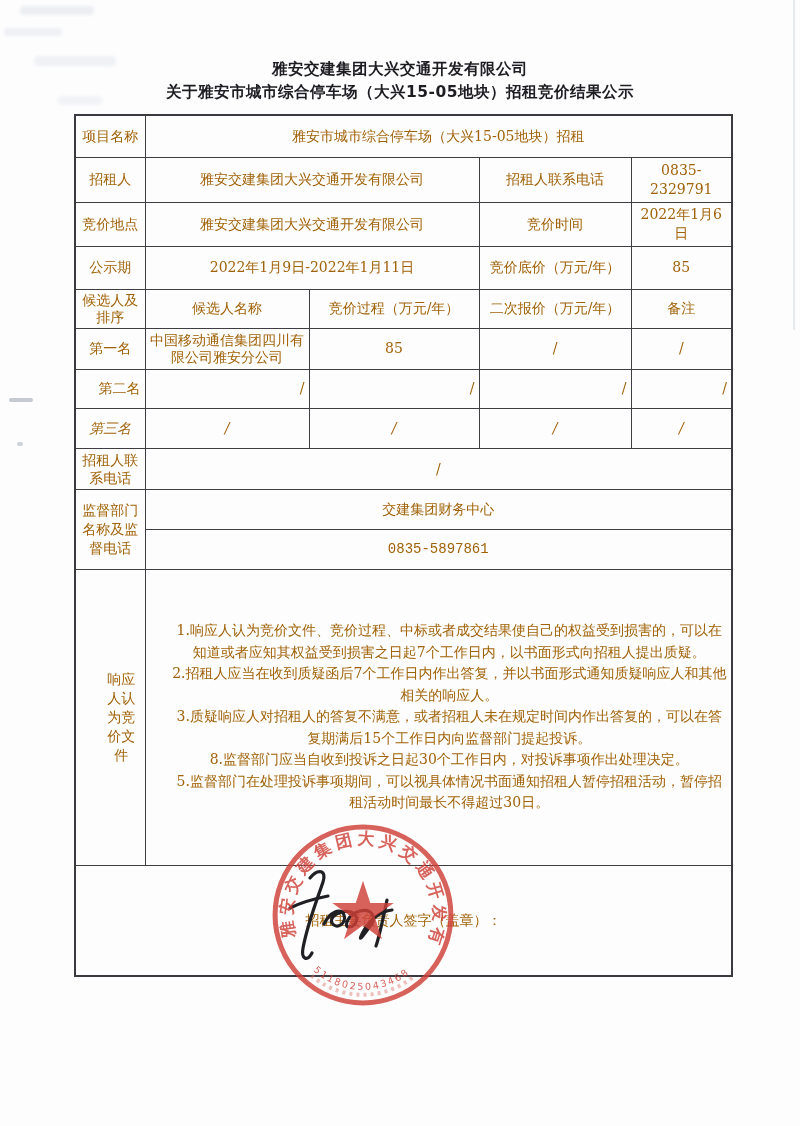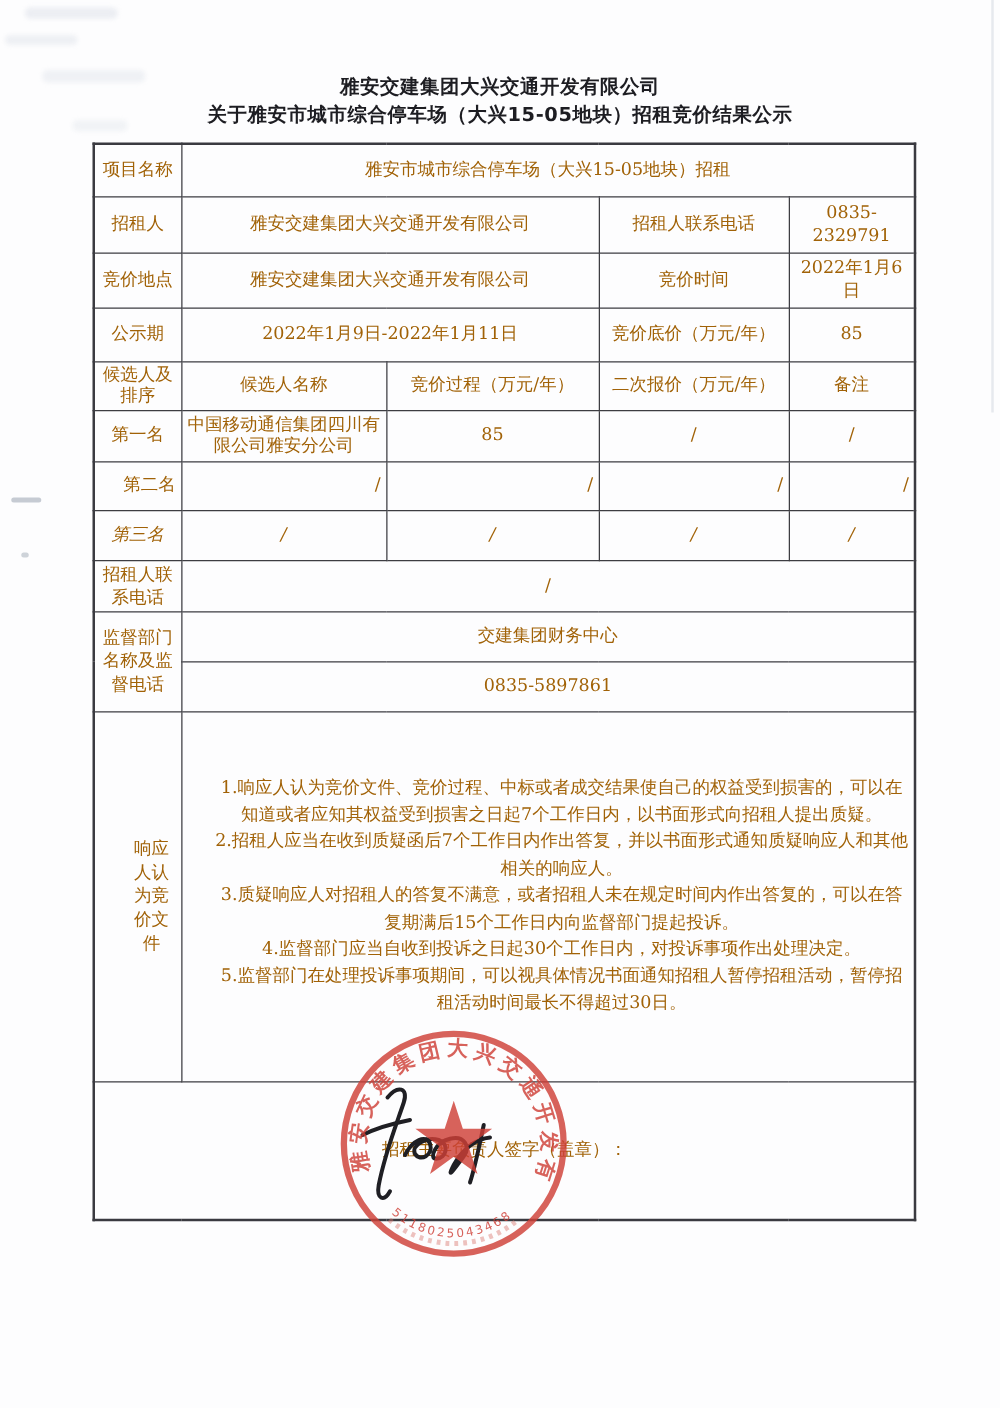--- a/index.html
+++ b/index.html
@@ -55,21 +55,21 @@
   tr.r1  td { height: 42px; }
   tr.r2  td { height: 45px; }
   tr.r3  td { height: 44px; }
   tr.r4  td { height: 43px; }
   tr.r5  td { height: 37px; line-height: 17px; }
   tr.r6  td { height: 41px; line-height: 17px; }
   tr.r7  td { height: 39px; text-align: right; }
   tr.r8  td { height: 40px; font-style: italic; }
   tr.r9  td { height: 41px; line-height: 18px; }
   tr.r10 td { height: 40px; }
-  tr.r11 td { height: 40px; }
+  tr.r11 td { height: 40px; font-family: Liberation Mono, monospace; }
   tr.r12 td { height: 296px; padding-left: 26px; }
   tr.r13 td { height: 111px; }
   td.complaint-cell { text-align: left; padding: 8px 6px 8px 7px; }
   .complaint-item { line-height: 21.5px; }
   td.sig-cell { text-align: left; padding-left: 7px; position: relative; }
 
   
   .stamp {
     position: absolute; left: 267px; top: 819px;
     width: 192px; height: 192px; pointer-events: none;
@@ -167,21 +167,21 @@
       </tr>
       <tr class="r11">
         <td colspan="4">0835-5897861</td>
       </tr>
       <tr class="r12">
         <td class="lbl">响应人认为竞价文件</td>
         <td colspan="4" class="complaint-cell">
           <div class="complaint-item">1.响应人认为竞价文件、竞价过程、中标或者成交结果使自己的权益受到损害的，可以在知道或者应知其权益受到损害之日起7个工作日内，以书面形式向招租人提出质疑。</div>
           <div class="complaint-item">2.招租人应当在收到质疑函后7个工作日内作出答复，并以书面形式通知质疑响应人和其他相关的响应人。</div>
           <div class="complaint-item">3.质疑响应人对招租人的答复不满意，或者招租人未在规定时间内作出答复的，可以在答复期满后15个工作日内向监督部门提起投诉。</div>
-          <div class="complaint-item">4.监督部门应当自收到投诉之日起30个工作日内，对投诉事项作出处理决定。</div>
+          <div class="complaint-item">8.监督部门应当自收到投诉之日起30个工作日内，对投诉事项作出处理决定。</div>
           <div class="complaint-item">5.监督部门在处理投诉事项期间，可以视具体情况书面通知招租人暂停招租活动，暂停招租活动时间最长不得超过30日。</div>
         </td>
       </tr>
       <tr class="r13">
         <td colspan="5" class="sig-cell">
           <span>招租主要负责人签字（盖章）：</span>
         </td>
       </tr>
     </tbody>
   </table>

